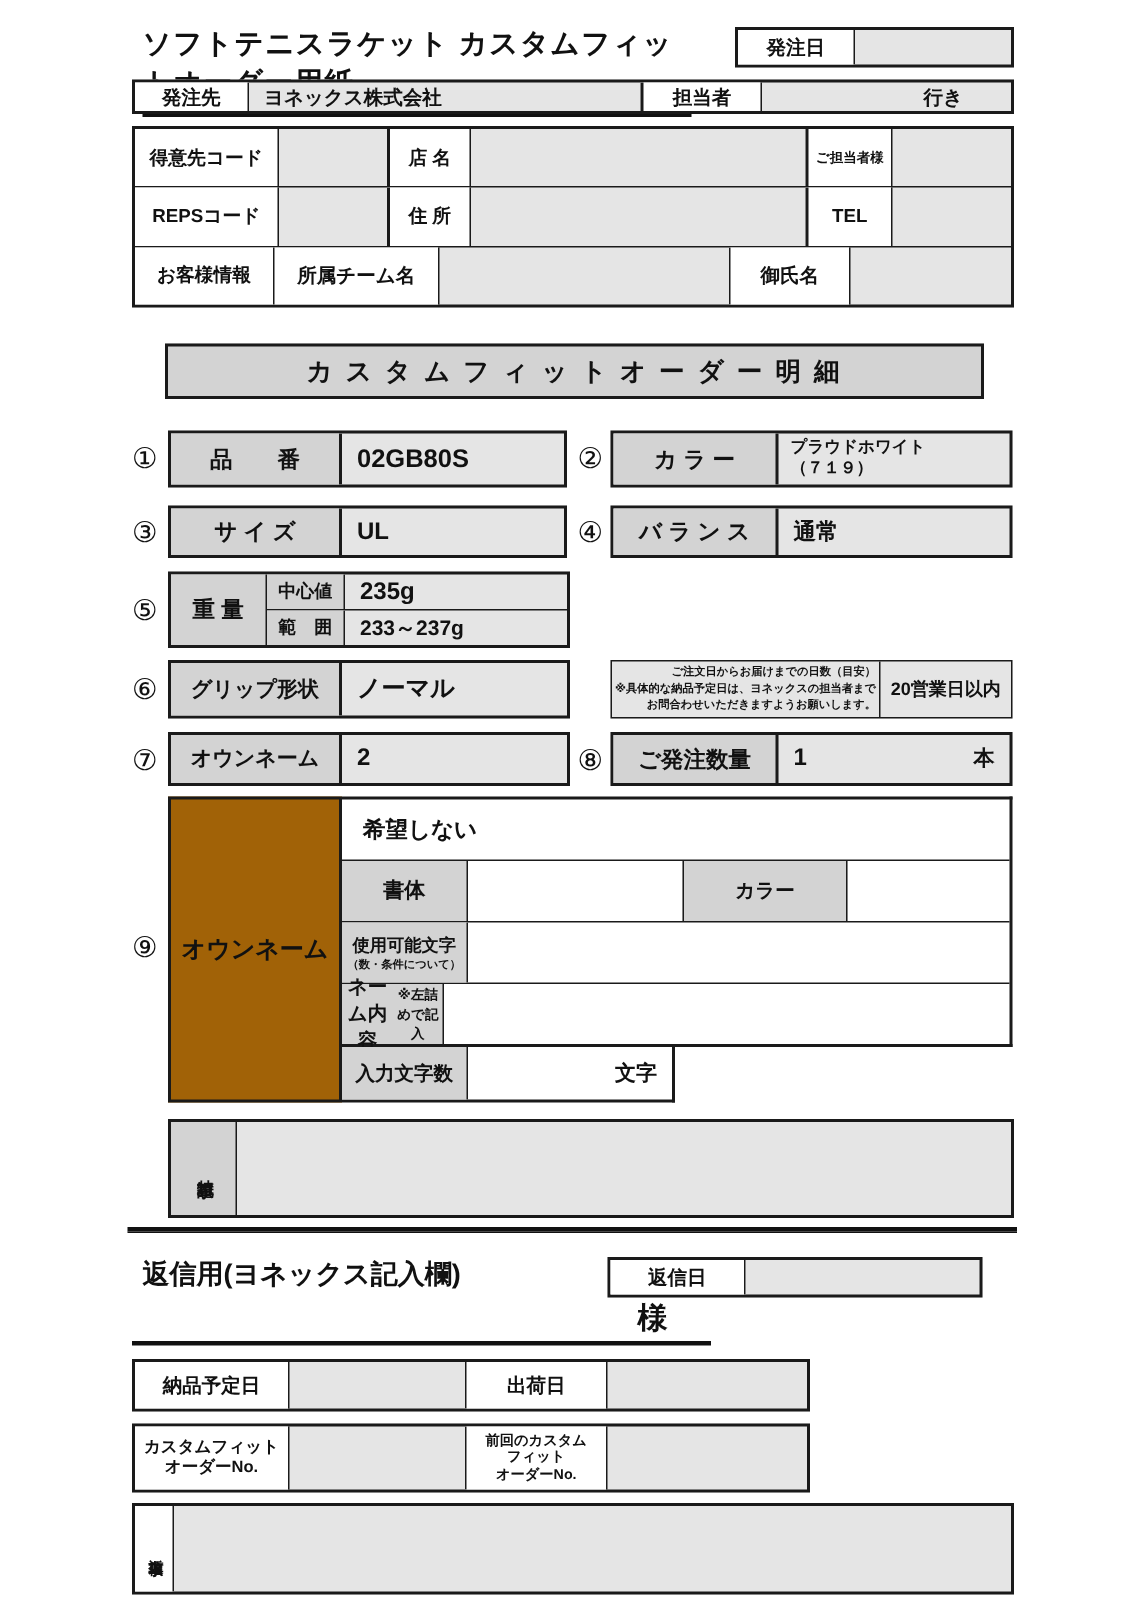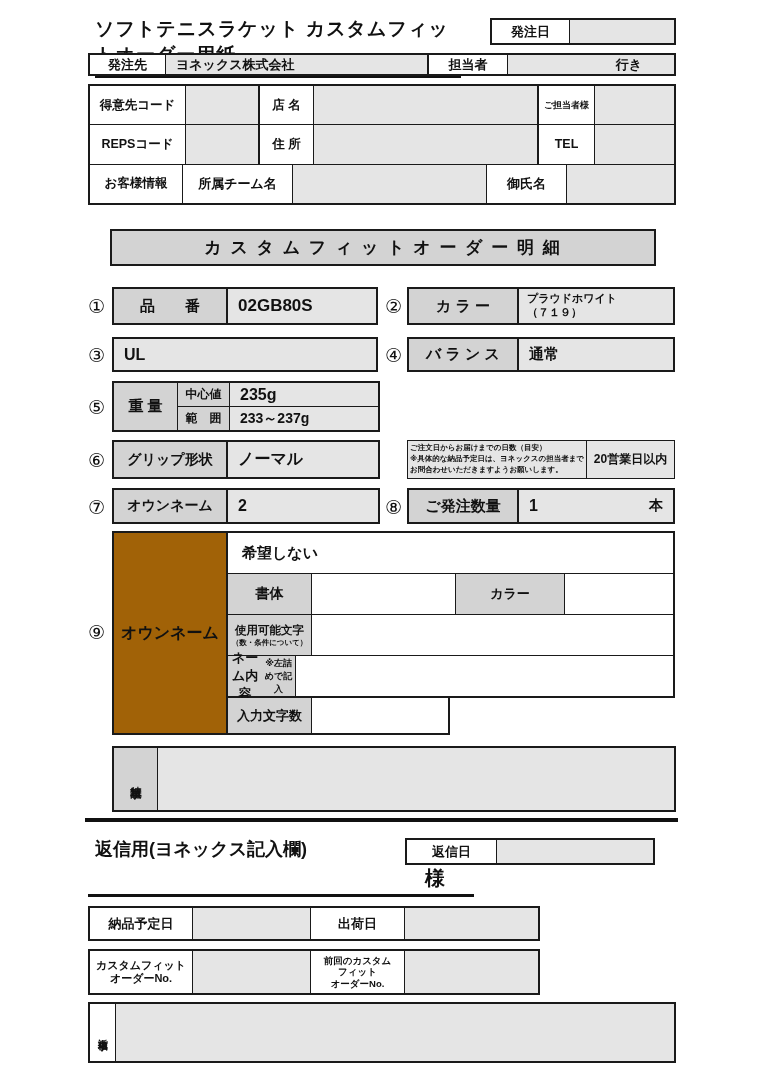--- a/index.html
+++ b/index.html
@@ -36,21 +36,21 @@
     position:absolute;left:110px;top:229px;width:546px;height:37px;
     background:#d3d3d3;border:2px solid #1a1a1a;display:flex;align-items:center;justify-content:center;
     font-weight:bold;font-size:17px;letter-spacing:2px;
   }
   .vert{writing-mode:vertical-rl;text-orientation:upright;letter-spacing:1px;line-height:1;}
   .sep{position:absolute;left:85px;top:818px;width:593px;height:3px;
        border-top:3px solid #111;border-bottom:1px solid #111;}
   .h2t{position:absolute;font-weight:bold;font-size:18px;}
   .underline-fill{position:absolute;left:88px;top:894px;width:386px;height:3px;background:#111;}
   .sama{position:absolute;left:425px;top:865px;font-size:20px;font-weight:bold;}
-  .note{font-size:7.5px;font-weight:bold;line-height:1.45;text-align:left;}
+  .note{font-size:7.5px;font-weight:bold;line-height:1.45;text-align:right;}
 </style>
 </head>
 <body>
 
 <div id="page">
 
   <div class="title">ソフトテニスラケット カスタムフィットオーダー用紙</div>
   <div class="box" style="left:490px;top:18px;width:186px;height:27px">
     <div class="cell wlabel br" style="width:78px;font-size:13px">発注日</div>
     <div class="cell fill"></div>
@@ -98,20 +98,21 @@
   </div>
   <div class="num" style="left:385px;top:295px">②</div>
   <div class="box" style="left:407px;top:287px;width:268px;height:38px">
     <div class="cell glabel br2" style="width:110px;font-size:15px">カ ラ ー</div>
     <div class="cell fill pre" style="font-weight:bold;font-size:11px;line-height:1.25;padding-left:8px">プラウドホワイト
 （７１９）</div>
   </div>
 
   <div class="num" style="left:88px;top:344px">③</div>
   <div class="box" style="left:112px;top:337px;width:266px;height:35px">
+    <div class="cell glabel br2" style="width:114px;font-size:15px">サ イ ズ</div>
     <div class="cell fill val">UL</div>
   </div>
   <div class="num" style="left:385px;top:344px">④</div>
   <div class="box" style="left:407px;top:337px;width:268px;height:35px">
     <div class="cell glabel br2" style="width:110px;font-size:15px">バ ラ ン ス</div>
     <div class="cell fill val" style="font-size:15px">通常</div>
   </div>
 
   <div class="num" style="left:88px;top:396px">⑤</div>
   <div class="box" style="left:112px;top:381px;width:268px;height:51px">
@@ -176,20 +177,23 @@
     <div class="trow">
       <div class="glabel br" style="width:68px;display:flex;flex-direction:row;align-items:center;justify-content:flex-start">
         <span style="font-size:13px">ネーム内容</span>
         <span style="font-size:9px">※左詰めで記入</span>
       </div>
       <div class="cell fill"></div>
     </div>
   </div>
   <div class="abs" style="left:228px;top:698px;width:222px;height:37px;border:2px solid #1a1a1a;border-left:none;border-top:none;display:flex">
     <div class="cell glabel br" style="width:84px;font-size:13px">入力文字数</div>
+    <div class="cell fill" style="justify-content:flex-end;padding-right:10px">
+      <span class="bold" style="font-size:14px">文字</span>
+    </div>
   </div>
 
   <div class="box" style="left:112px;top:746px;width:564px;height:66px">
     <div class="cell glabel br" style="width:44px;padding:4px 0">
       <span class="vert" style="font-size:11px;font-weight:bold">特記事項</span>
     </div>
     <div class="cell fill"></div>
   </div>
 
   <div class="sep"></div>

